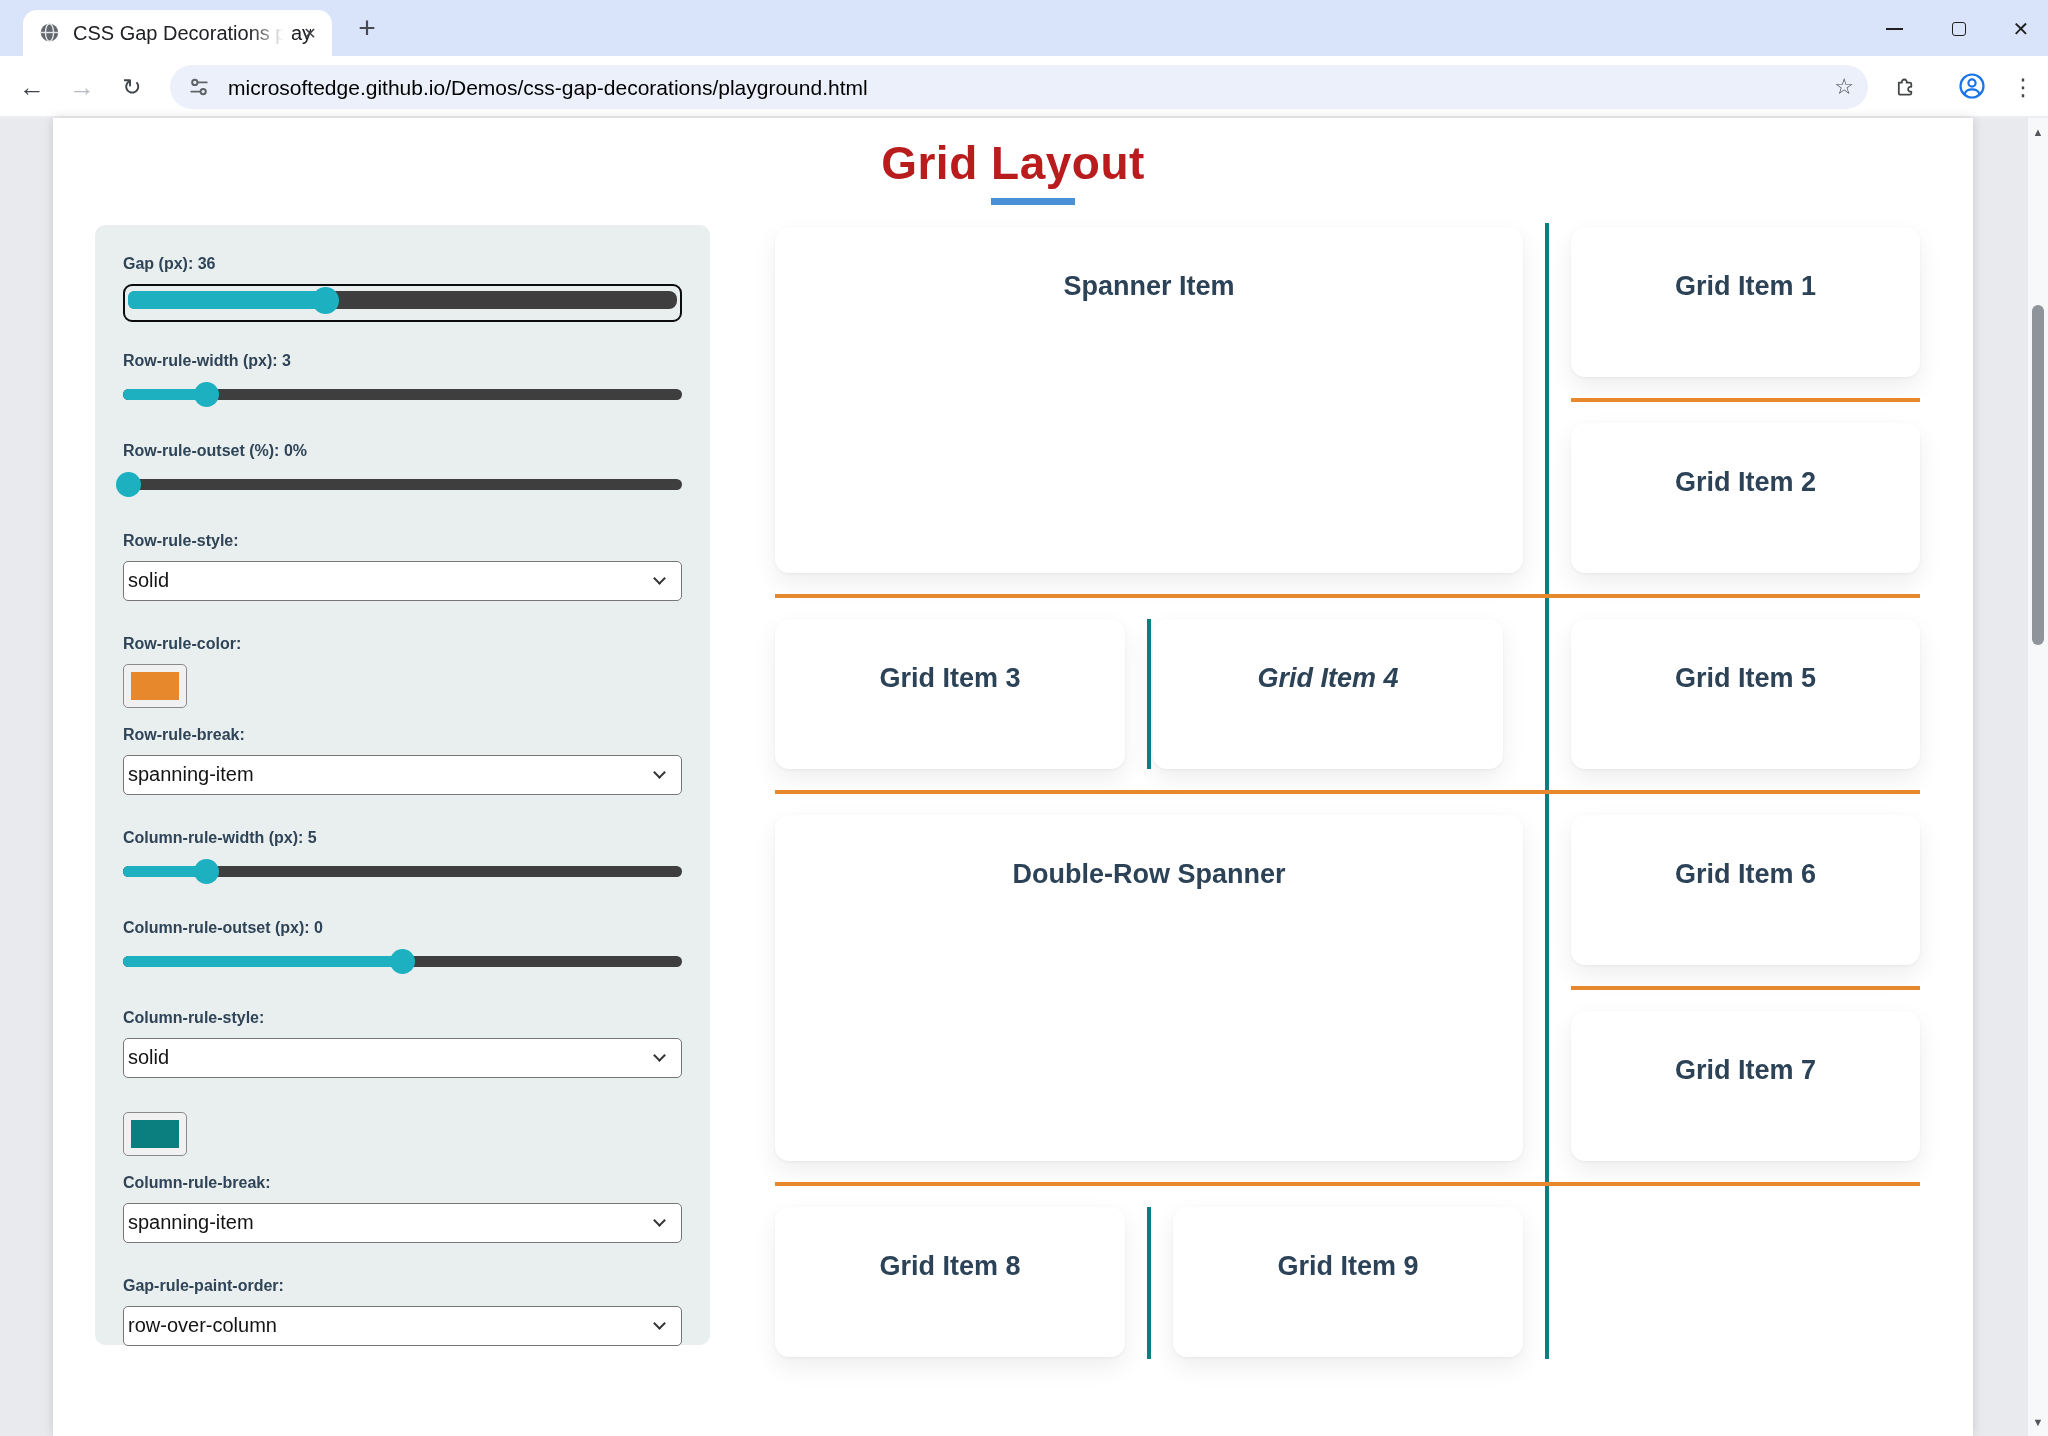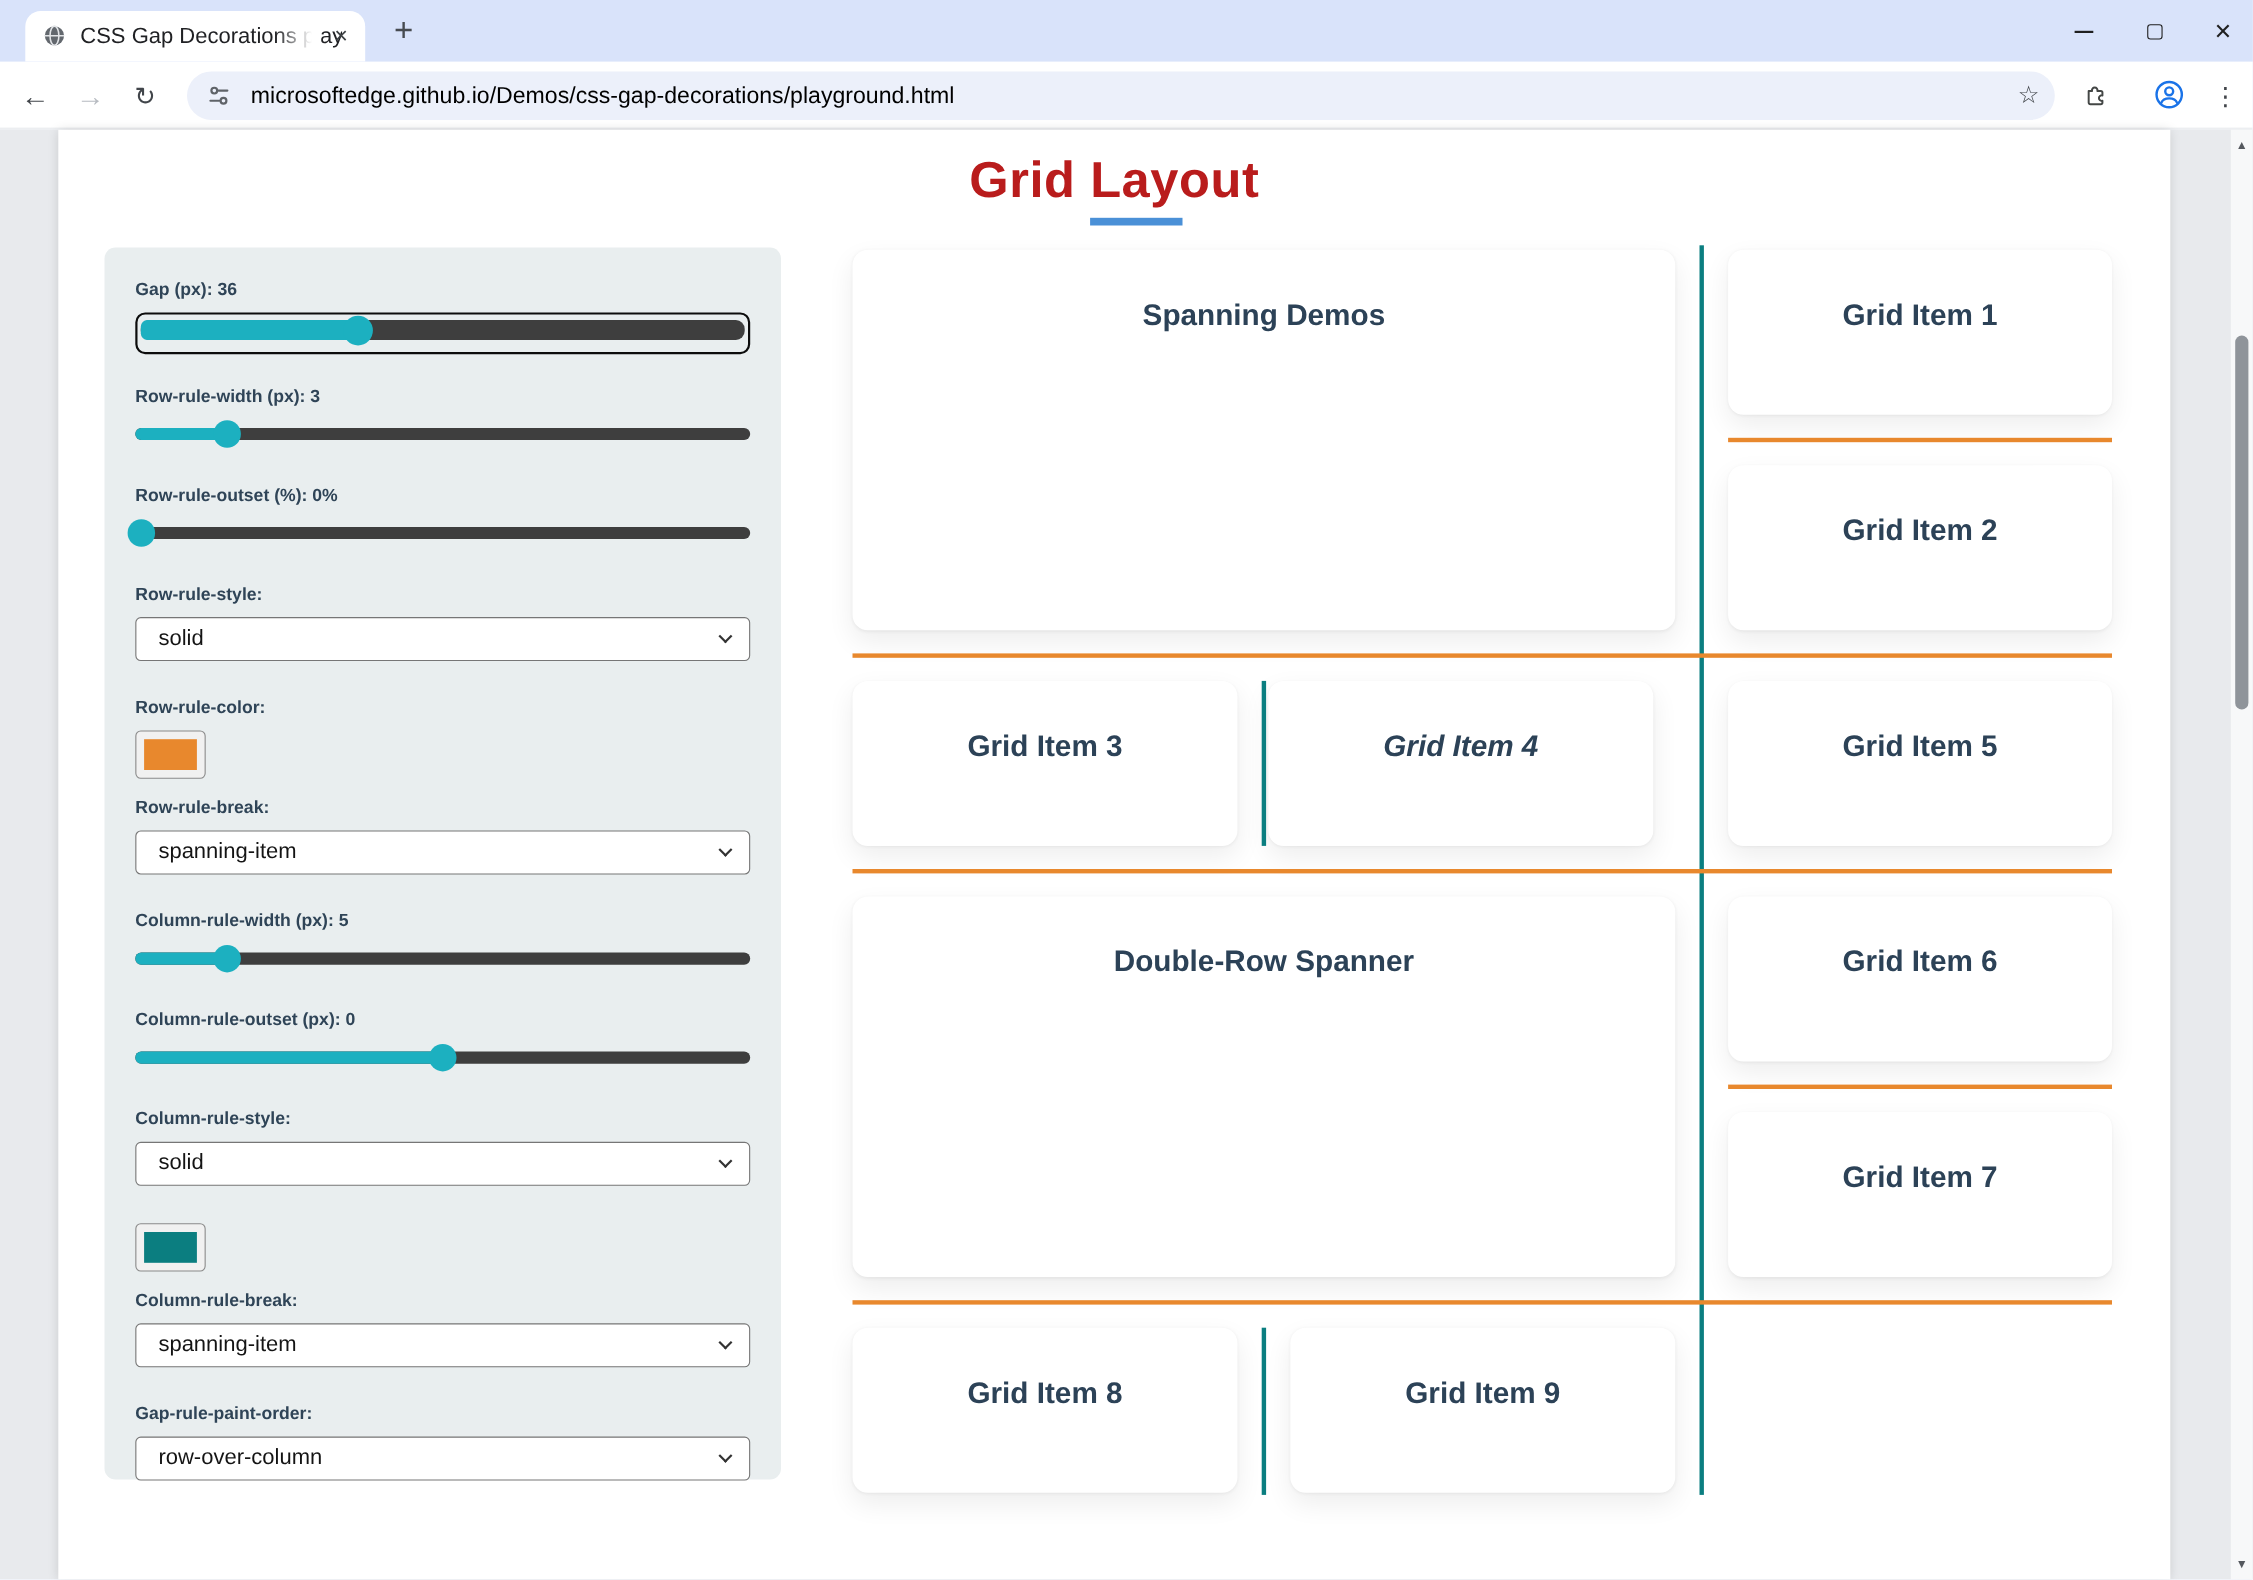--- a/index.html
+++ b/index.html
@@ -73,21 +73,21 @@
   .ctl-label { display:block; font-size:16px; font-weight:600; color:#2f4457; margin-bottom:11px; }
   .range { position:relative; height:27px; margin-bottom:34px; cursor:pointer; }
   .range .track { position:absolute; left:0; right:0; top:8px; height:11px; border-radius:6px; background:#3e3e3e; }
   .range .fill { position:absolute; left:0; top:0; height:100%; border-radius:6px 0 0 6px; background:#1cb0c0; }
   .range .thumb { position:absolute; top:1px; width:25px; height:25px; border-radius:50%; background:#1cb0c0; }
   .range.focusring { height:38px; border:2.5px solid #0c0c0c; border-radius:9px; margin-bottom:30px; }
   .range.focusring .track { left:3px; right:3px; top:5px; height:18px; border-radius:8px; }
   .range.focusring .thumb { top:1px; width:27px; height:27px; }
   .selectbox { position:relative; height:40px; background:#fff; border:1.5px solid #767676;
     border-radius:5px; margin-bottom:34px; font-size:20px; color:#141414; line-height:37px;
-    padding-left:20px; cursor:pointer; }
+    padding-left:4px; cursor:pointer; }
   .selectbox .chev { position:absolute; right:17px; top:12px; width:9px; height:9px;
     border-right:2.2px solid #333; border-bottom:2.2px solid #333; transform:rotate(45deg); }
   .swatchbtn { width:64px; height:44px; background:#f1f1f1; border:1.5px solid #8a8a8a;
     border-radius:5px; margin-bottom:18px; display:flex; align-items:center; justify-content:center;
     cursor:pointer; }
   .swatch { width:48px; height:28px; }
 
   
   .grid { position:absolute; left:722px; top:109px; width:1145px; height:1165px; }
   .card { position:absolute; background:#fff; border-radius:14px; text-align:center;
@@ -256,21 +256,21 @@
 
         <span class="ctl-label">Gap-rule-paint-order:</span>
         <div class="selectbox">
           <span>row-over-column</span>
           <span class="chev"></span>
         </div>
 
       </div>
 
       <div class="grid">
-        <div class="card c-span">Spanning Demos</div>
+        <div class="card c-span">Spanner Item</div>
         <div class="card c-1">Grid Item 1</div>
         <div class="card c-2">Grid Item 2</div>
         <div class="card c-3">Grid Item 3</div>
         <div class="card c-4">Grid Item 4</div>
         <div class="card c-5">Grid Item 5</div>
         <div class="card c-dr">Double-Row Spanner</div>
         <div class="card c-6">Grid Item 6</div>
         <div class="card c-7">Grid Item 7</div>
         <div class="card c-8">Grid Item 8</div>
         <div class="card c-9">Grid Item 9</div>

